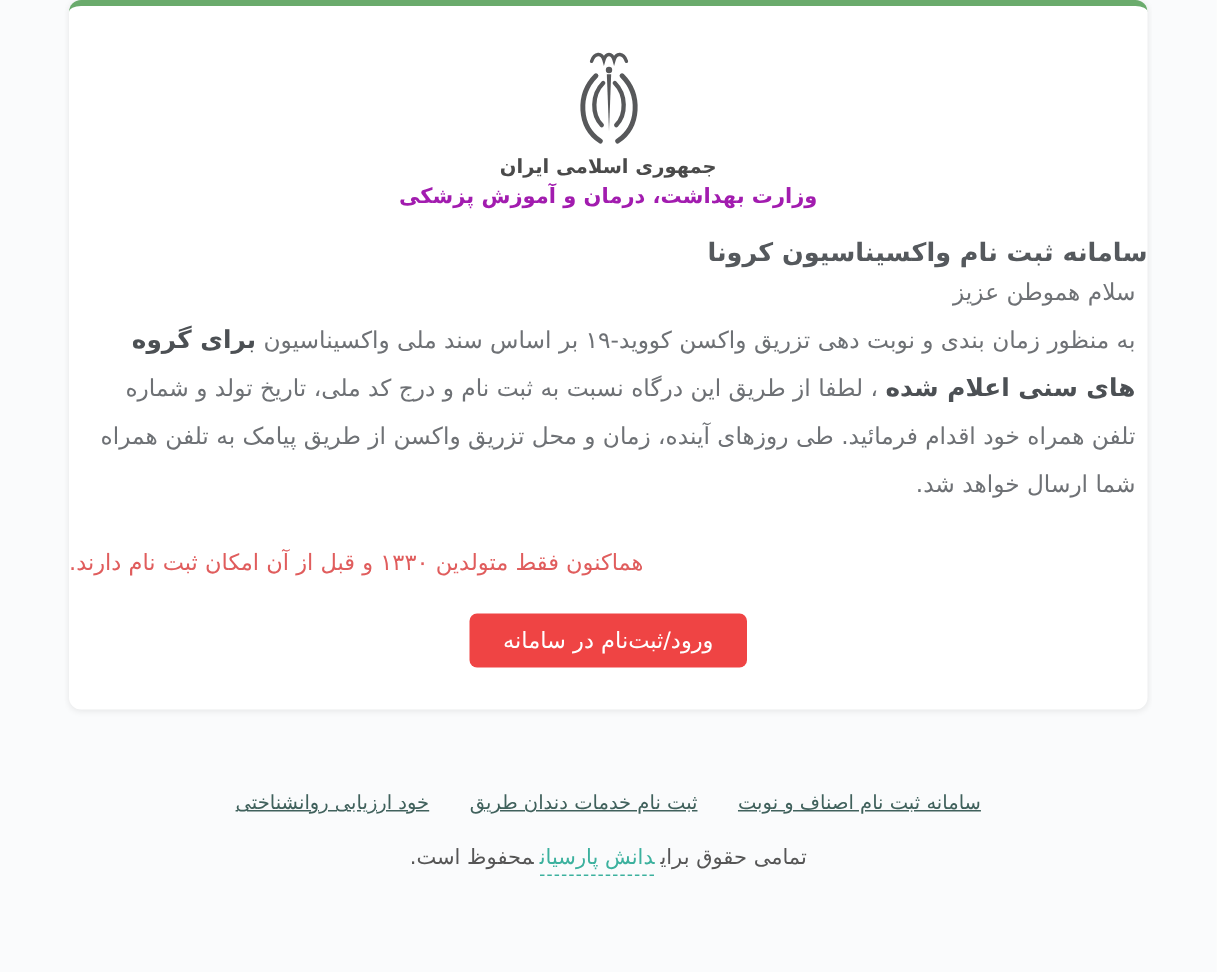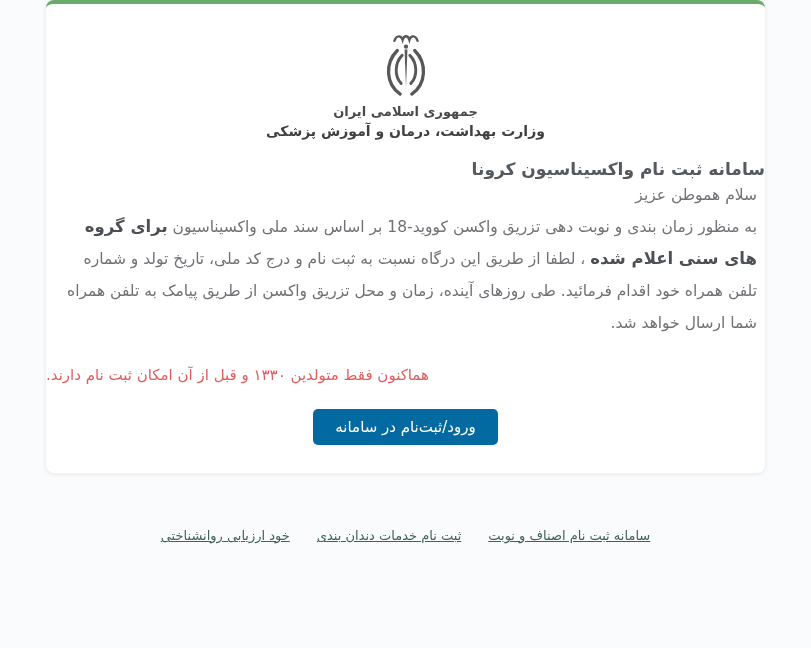--- a/index.html
+++ b/index.html
@@ -15,38 +15,38 @@
     box-shadow:0 1px 5px rgba(0,0,0,.09);
   }
   .emblem-wrap{ text-align:center; padding-top:30px; }
   .emblem{ display:inline-block; }
   .gov-line1{
     text-align:center; font-size:13px; font-weight:bold;
     color:#4a4a4a; margin-top:2px; direction:rtl;
   }
   .gov-line2{
     text-align:center; font-size:14px; font-weight:bold;
-    color:#404040; margin-top:4px; direction:rtl;
+    color:#a21caf; margin-top:4px; direction:rtl;
   }
   .site-title{
     text-align:right; font-size:17px; font-weight:bold;
     color:#55595d; margin-top:20px; direction:rtl;
   }
   .intro{
     direction:rtl; text-align:right; padding:0 8px;
     font-size:15.5px; color:#6e7175; line-height:32px;
   }
   .intro b{ color:#4c5054; font-size:16.5px; }
   .notice{
     direction:rtl; text-align:left; color:#e05d5d;
     font-size:15px; margin-top:27px;
   }
   .cta{ text-align:center; margin-top:25px; }
   .login-btn{
-    display:inline-block; background:#0369a1; color:#ffffff;
+    display:inline-block; background:#ef4444; color:#ffffff;
     border:none; border-radius:5px; padding:9px 22px;
     font-size:15px; font-family:inherit; cursor:pointer; direction:rtl;
   }
   .footer-links{
     display:flex; direction:rtl; justify-content:center; gap:27px;
     margin-top:55px; font-size:13px;
   }
   .footer-link{ color:#40615c; cursor:pointer; white-space:nowrap;text-decoration:underline; }
   .copyright{
     direction:rtl; text-align:center; margin-top:21px;
@@ -78,31 +78,34 @@
         <polygon points="28.5,16 31.5,16 30,55" fill="#57585a"></polygon>
       </svg>
       <div class="gov-line1">جمهوری اسلامی ایران</div>
       <div class="gov-line2">وزارت بهداشت، درمان و آموزش پزشکی</div>
     </div>
 
     <div class="site-title">سامانه ثبت نام واکسیناسیون کرونا</div>
 
     <div class="intro">
       <div class="greeting">سلام هموطن عزیز</div>
-      <div class="para"><span>به منظور زمان بندی و نوبت دهی تزریق واکسن کووید-18 بر اساس سند ملی واکسیناسیون </span><b>برای گروه های سنی اعلام شده</b><span> ، لطفا از طریق این درگاه نسبت به ثبت نام و درج کد ملی، تاریخ تولد و شماره تلفن همراه خود اقدام فرمائید. طی روزهای آینده، زمان و محل تزریق واکسن از طریق پیامک به تلفن همراه شما ارسال خواهد شد.</span></div>
+      <div class="para"><span>به منظور زمان بندی و نوبت دهی تزریق واکسن کووید-۱۹ بر اساس سند ملی واکسیناسیون </span><b>برای گروه های سنی اعلام شده</b><span> ، لطفا از طریق این درگاه نسبت به ثبت نام و درج کد ملی، تاریخ تولد و شماره تلفن همراه خود اقدام فرمائید. طی روزهای آینده، زمان و محل تزریق واکسن از طریق پیامک به تلفن همراه شما ارسال خواهد شد.</span></div>
     </div>
 
     <div class="notice">هماکنون فقط متولدین ۱۳۳۰ و قبل از آن امکان ثبت نام دارند.</div>
 
     <div class="cta">
       <button class="login-btn">ورود/ثبت‌نام در سامانه</button>
     </div>
 
   </div>
 
   <div class="footer-links">
     <span class="footer-link">سامانه ثبت نام اصناف و نوبت</span>
-    <span class="footer-link">ثبت نام خدمات دندان بندی</span>
+    <span class="footer-link">ثبت نام خدمات دندان طریق</span>
     <span class="footer-link">خود ارزیابی روانشناختی</span>
   </div>
 
+  <div class="copyright">
+    <span>تمامی حقوق برای</span><span class="company-link">دانش پارسیان</span><span>محفوظ است.</span>
+  </div>
 
 </div>
 
 </body></html>

